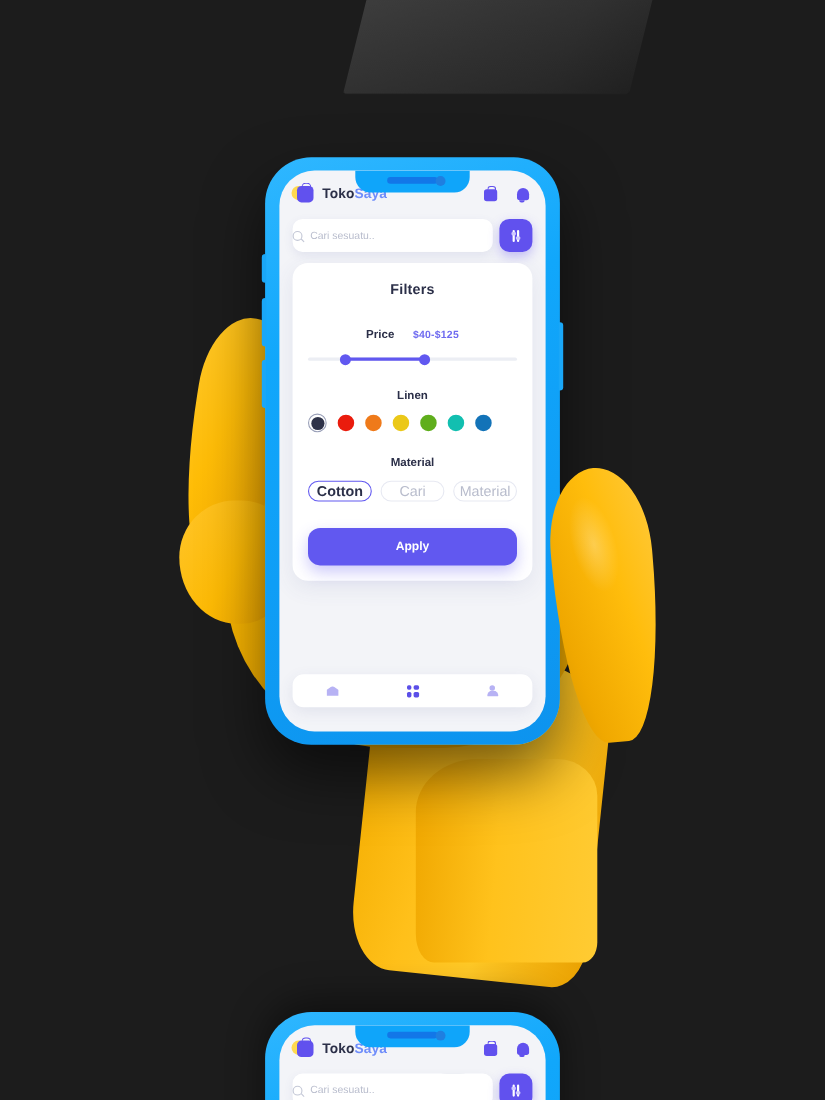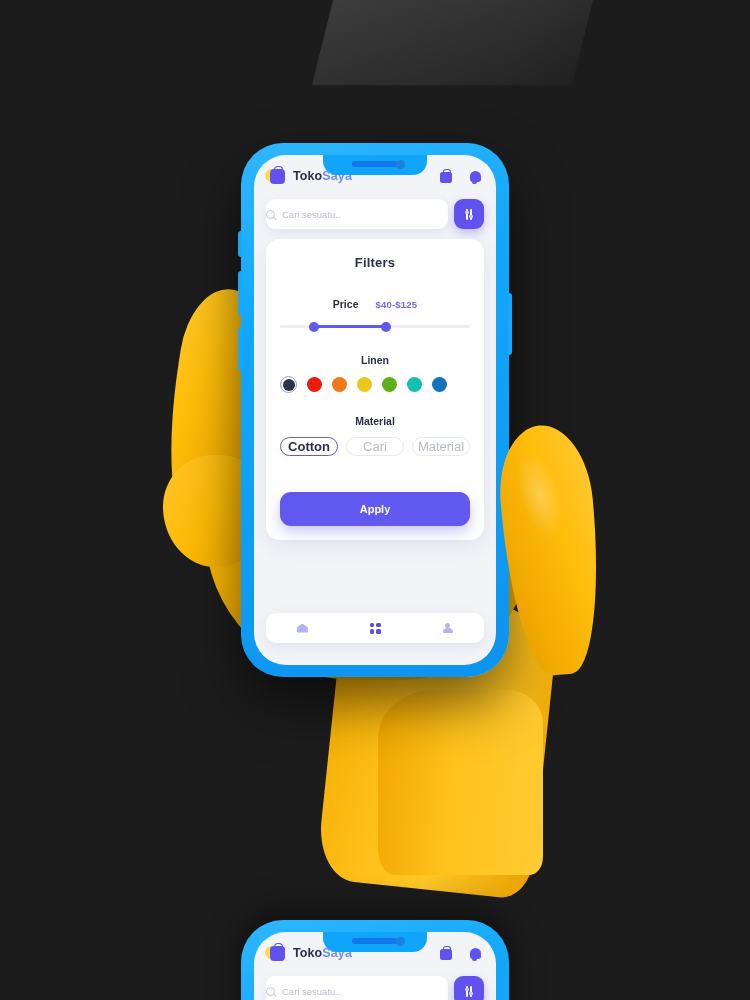--- a/index.html
+++ b/index.html
@@ -270,21 +270,21 @@
     flex:1; height:19px; border-radius:11px;
     display:flex; align-items:center; justify-content:center;
     font-size:13px; border:1px solid #e7e9f2; color:#b8bccc;
     background:#fff;
   }
   .chip.active{
     border:1.2px solid #6158f0; color:#2b2f48; font-weight:bold;
   }
 
   .apply-btn{
-    margin-top:36px; height:34px; border-radius:11px;
+    margin-top:24px; height:34px; border-radius:11px;
     background:#6158f0; color:#fff;
     font-size:11px; font-weight:bold;
     display:flex; align-items:center; justify-content:center;
     box-shadow:0 6px 14px rgba(97,88,240,.32);
   }
 
   
   .bottom-nav{
     position:absolute; z-index:3;
     left:12px; right:12px; bottom:22px;

